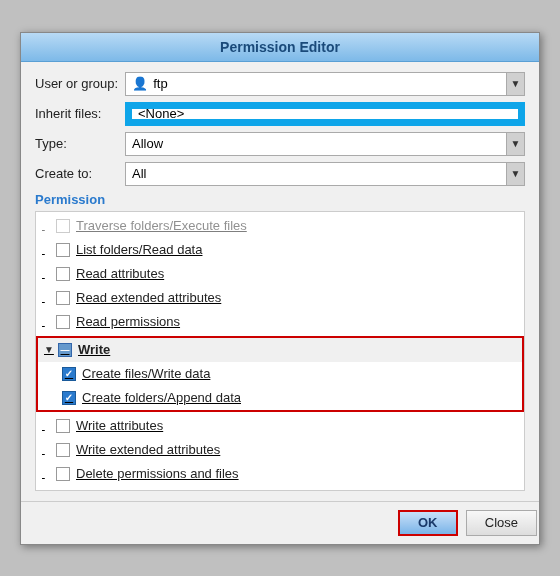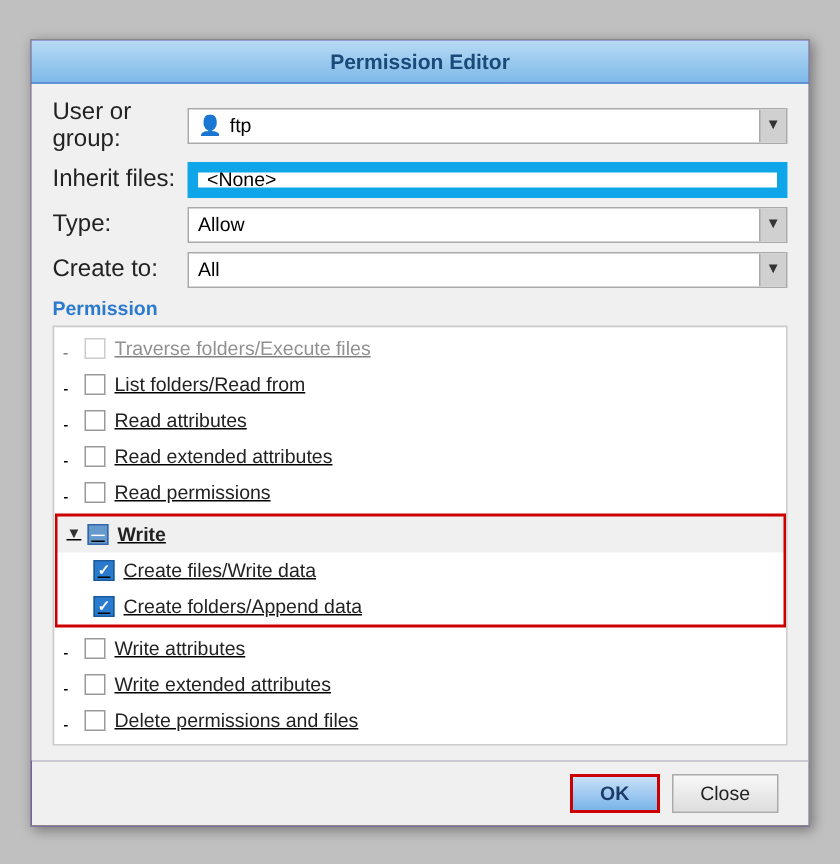--- a/index.html
+++ b/index.html
@@ -8,21 +8,21 @@
       font-size: 13px;
       background: #c0c0c0;
       display: flex;
       justify-content: center;
       align-items: center;
       width: 560px;
       height: 576px;
     }
     .dialog {
       width: 520px;
-      background: #6d28d9;
+      background: #a3a3a3;
       border: 1px solid #888;
       box-shadow: 2px 2px 8px rgba(0,0,0,0.4);
     }
     .dialog-title {
       background: linear-gradient(to bottom, #b8daf5, #7db9e8);
       color: #1a4a7a;
       font-weight: bold;
       font-size: 14px;
       text-align: center;
       padding: 6px 10px;
@@ -33,21 +33,21 @@
       background: #f0f0f0;
     }
     .form-row {
       display: flex;
       align-items: center;
       margin-bottom: 6px;
     }
     .form-label {
       width: 90px;
       color: #222;
-      font-size: 16px;
+      font-size: 13px;
       flex-shrink: 0;
     }
     .form-control {
       flex: 1;
       display: flex;
       align-items: center;
     }
     .dropdown-arrow {
       width: 18px;
       height: 100%;
@@ -138,21 +138,21 @@
     .write-group-item {
       display: flex;
       align-items: center;
       padding: 2px 20px 2px 24px;
       height: 24px;
       background: #fff;
     }
     .dialog-footer {
       display: flex;
       justify-content: flex-end;
-      padding: 8px 20px;
+      padding: 8px 2px;
       background: #f0f0f0;
       gap: 8px;
       border-top: 1px solid #ccc;
     }
     .btn {
       height: 26px;
       padding: 0 18px;
       font-size: 13px;
       cursor: pointer;
       border: 1px solid #aaa;
@@ -247,21 +247,21 @@
 
       <div class="perm-item" style="opacity:0.5;">
         <span class="perm-expand">&nbsp;</span>
         <div class="perm-checkbox"></div>
         <span class="perm-text">Traverse folders/Execute files</span>
       </div>
 
       <div class="perm-item">
         <span class="perm-expand">&nbsp;</span>
         <div class="perm-checkbox"></div>
-        <span class="perm-text">List folders/Read from</span>
+        <span class="perm-text">List folders/Read data</span>
       </div>
 
       <div class="perm-item">
         <span class="perm-expand">&nbsp;</span>
         <div class="perm-checkbox"></div>
         <span class="perm-text">Read attributes</span>
       </div>
 
       <div class="perm-item">
         <span class="perm-expand">&nbsp;</span>

